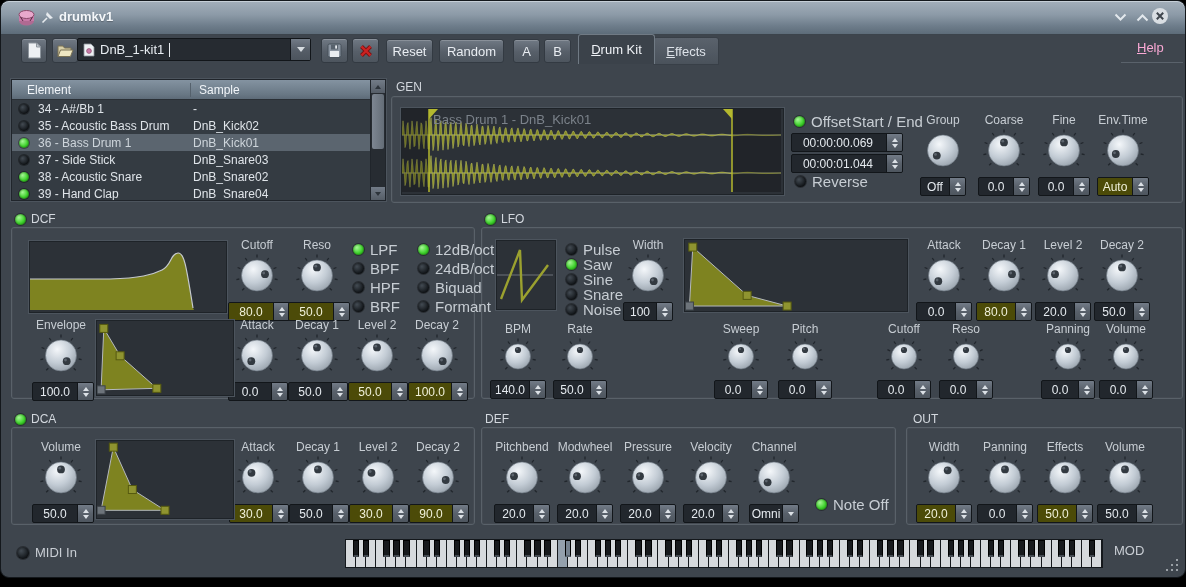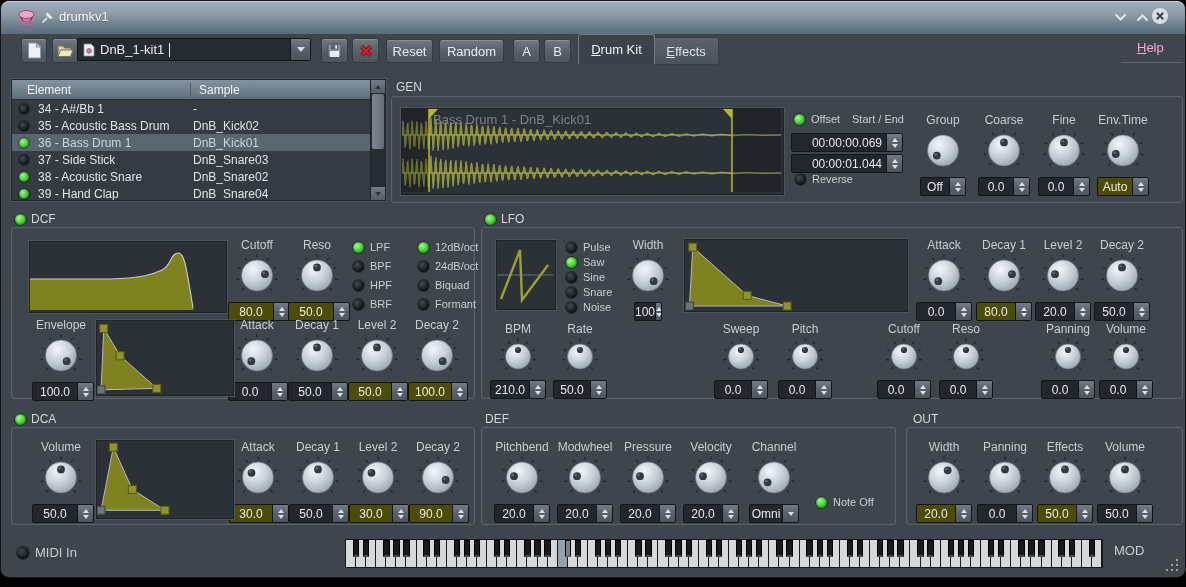--- a/index.html
+++ b/index.html
@@ -1,21 +1,21 @@
 <!DOCTYPE html>
 <html><head>
 <meta charset="utf-8">
 <style>
   html,body{margin:0;padding:0;background:#000;}
   body{width:1186px;height:587px;overflow:hidden;font-family:"Liberation Sans",sans-serif;-webkit-font-smoothing:antialiased;}
   #win{position:absolute;left:0;top:0;width:1186px;height:578px;box-sizing:border-box;background:#3e454d;border:1px solid #14181c;border-radius:9px;overflow:hidden;}
   .abs{position:absolute;}
   
   .titlebar{position:absolute;left:0;top:0;right:0;height:33px;background:linear-gradient(180deg,#a3afba 0%,#8c9aa7 42%,#6e7d8b 75%,#5d6c79 100%);border-bottom:1px solid #3c444c;border-radius:8px 8px 0 0;box-shadow:inset 0 1px 0 #c6cfd7;}
-  .wtitle{position:absolute;left:58px;top:8px;font-size:13px;font-weight:normal;color:#f4f7fa;text-shadow:0 1px 1px rgba(0,0,0,.25);}
+  .wtitle{position:absolute;left:58px;top:8px;font-size:13px;font-weight:bold;color:#f4f7fa;text-shadow:0 1px 1px rgba(0,0,0,.25);}
   .wbtn{position:absolute;top:8px;width:18px;height:16px;display:flex;align-items:center;justify-content:center;}
   
   .tbtn{position:absolute;background:linear-gradient(#707984,#575f69 55%,#4d555e);border:1px solid #333a42;border-radius:3px;color:#e9edf2;font-size:13px;display:flex;align-items:center;justify-content:center;box-shadow:inset 0 1px 0 rgba(255,255,255,.18);}
   .combo{position:absolute;left:76px;top:37px;width:234px;height:23px;box-sizing:border-box;background:#262b31;border:1px solid #12161a;border-radius:2px;display:flex;align-items:center;}
   .combo .ctext{flex:1;color:#e8edf2;font-size:13px;padding-left:5px;display:flex;align-items:center;gap:5px;}
   .caret{display:inline-block;width:1px;height:14px;background:#e8ecf0;}
   .combo .cbtn{width:19px;align-self:stretch;background:linear-gradient(#727b87,#555d67 55%,#4c545d);border-left:1px solid #12161a;display:flex;align-items:center;justify-content:center;}
   .tri-dn{width:0;height:0;border-left:4px solid transparent;border-right:4px solid transparent;border-top:5px solid #d7dce1;}
   .tab{position:absolute;display:flex;align-items:center;justify-content:center;font-size:13px;}
   .tab.active{background:#3b424a;border:1px solid #707a84;border-bottom:none;border-radius:3px 3px 0 0;color:#eff2f6;z-index:2;}
@@ -30,27 +30,27 @@
   .led.off{background:radial-gradient(circle at 35% 32%,#434b53,#14181c 68%);}
   
   .graph{position:absolute;background:#2c3137;border:1px solid #1e2328;box-shadow:0 0 0 1px #4c545d;}
   .wavelabel{position:absolute;font-size:13px;color:#7b828a;}
   
   .kunit{position:absolute;width:58px;text-align:center;}
   .klabel{font-size:12px;color:#c7cdd3;height:13px;line-height:13px;white-space:nowrap;}
   .spin{margin:1px auto 0;height:19px;box-sizing:border-box;display:flex;border:1px solid #12161a;border-radius:2px;background:#22272d;overflow:hidden;}
   .spin .sval{flex:1;font-size:12px;color:#e5eaef;display:flex;align-items:center;justify-content:center;}
   .spin.hl .sval{background:#4c4b08;color:#f0f1da;}
-  .spin.tspin .sval{justify-content:flex-end;padding-right:4px;}
+  .spin.tspin .sval{justify-content:flex-end;padding-right:13px;}
   .sbtn{width:15px;background:linear-gradient(#727b87,#59616b 50%,#4e565f);border-left:1px solid #12161a;display:flex;flex-direction:column;align-items:center;justify-content:center;gap:2px;}
   .sbtn i{display:block;width:0;height:0;border-left:3.5px solid transparent;border-right:3.5px solid transparent;}
   .sbtn .up{border-bottom:4px solid #dce1e6;}
   .sbtn .dn{border-top:4px solid #dce1e6;}
   .radio{position:absolute;display:flex;align-items:center;gap:6px;}
-  .rlabel{font-size:11px;color:#c7cdd3;white-space:nowrap;}
+  .rlabel{font-size:15px;color:#c7cdd3;white-space:nowrap;}
   
   .elist{position:absolute;left:10px;top:78px;width:375px;height:122px;box-sizing:border-box;background:#343b42;border:1px solid #20252b;box-shadow:0 0 0 1px #4c545d;overflow:hidden;}
   .lhead{height:19px;background:linear-gradient(#8headed);display:flex;align-items:center;font-size:12px;color:#f1f5f9;background:linear-gradient(#8493a1,#697885 75%,#5d6b78);border-bottom:1px solid #2a3036;}
   .lhead .h1{width:179px;padding-left:15px;border-right:1px solid #55616c;box-sizing:border-box;}
   .lhead .h2{flex:1;padding-left:8px;}
   .lrow{height:17px;display:flex;align-items:center;font-size:12px;color:#dfe4e9;}
   .lrow.sel{background:#5b656f;color:#ced5db;}
   .lrow .led{width:10px;height:10px;margin-left:7px;flex:0 0 auto;}
   .lrow .ecell{margin-left:9px;width:155px;white-space:nowrap;overflow:hidden;}
   .lrow .scell{flex:1;white-space:nowrap;overflow:hidden;}
@@ -774,21 +774,21 @@
           <line x1="18.0" y1="8.5" x2="16.3" y2="6.0" stroke="#21262c" stroke-width="1.3"></line>
           <line x1="28.0" y1="5.5" x2="28.0" y2="2.5" stroke="#21262c" stroke-width="1.3"></line>
           <line x1="38.0" y1="8.5" x2="39.7" y2="6.0" stroke="#21262c" stroke-width="1.3"></line>
           <line x1="44.6" y1="16.6" x2="47.4" y2="15.5" stroke="#21262c" stroke-width="1.3"></line>
           <line x1="45.7" y1="27.0" x2="48.6" y2="27.6" stroke="#21262c" stroke-width="1.3"></line>
           <line x1="40.7" y1="36.2" x2="42.8" y2="38.3" stroke="#21262c" stroke-width="1.3"></line>
           <circle cx="28" cy="23.5" r="15.5" fill="url(#knobGrad)" stroke="#6a737d" stroke-width="0.6"></circle>
           <circle cx="33.7" cy="29.2" r="3.9" fill="#333a41"></circle>
           <circle cx="32.5" cy="28.0" r="1.4" fill="#5d656e"></circle>
         </svg></div>
-      <div class="spin" style="width:28px">
+      <div class="spin" style="width:50px">
         <div class="sval">100</div>
         <div class="sbtn">
           <i class="up"></i>
           <i class="dn"></i>
         </div>
       </div>
     </div>
     <div class="kunit" style="left: 914px; top: 238px;">
       <div class="klabel">Attack</div>
       <div><svg width="56" height="45" viewBox="0 0 56 45">
@@ -902,21 +902,21 @@
           <line x1="28.0" y1="5.5" x2="28.0" y2="2.5" stroke="#21262c" stroke-width="1.3"></line>
           <line x1="36.3" y1="8.0" x2="38.0" y2="5.5" stroke="#21262c" stroke-width="1.3"></line>
           <line x1="41.9" y1="14.8" x2="44.6" y2="13.6" stroke="#21262c" stroke-width="1.3"></line>
           <line x1="42.7" y1="23.4" x2="45.7" y2="24.0" stroke="#21262c" stroke-width="1.3"></line>
           <line x1="38.6" y1="31.1" x2="40.7" y2="33.2" stroke="#21262c" stroke-width="1.3"></line>
           <circle cx="28" cy="20.5" r="12.5" fill="url(#knobGrad)" stroke="#6a737d" stroke-width="0.6"></circle>
           <circle cx="28.0" cy="14.0" r="3.1" fill="#333a41"></circle>
           <circle cx="27.0" cy="13.0" r="1.1" fill="#5d656e"></circle>
         </svg></div>
       <div class="spin" style="width:56px">
-        <div class="sval">210.0</div>
+        <div class="sval">140.0</div>
         <div class="sbtn">
           <i class="up"></i>
           <i class="dn"></i>
         </div>
       </div>
     </div>
     <div class="kunit" style="left: 550px; top: 322px;">
       <div class="klabel">Rate</div>
       <div><svg width="56" height="39" viewBox="0 0 56 39">
           <line x1="17.4" y1="31.1" x2="15.3" y2="33.2" stroke="#21262c" stroke-width="1.3"></line>

